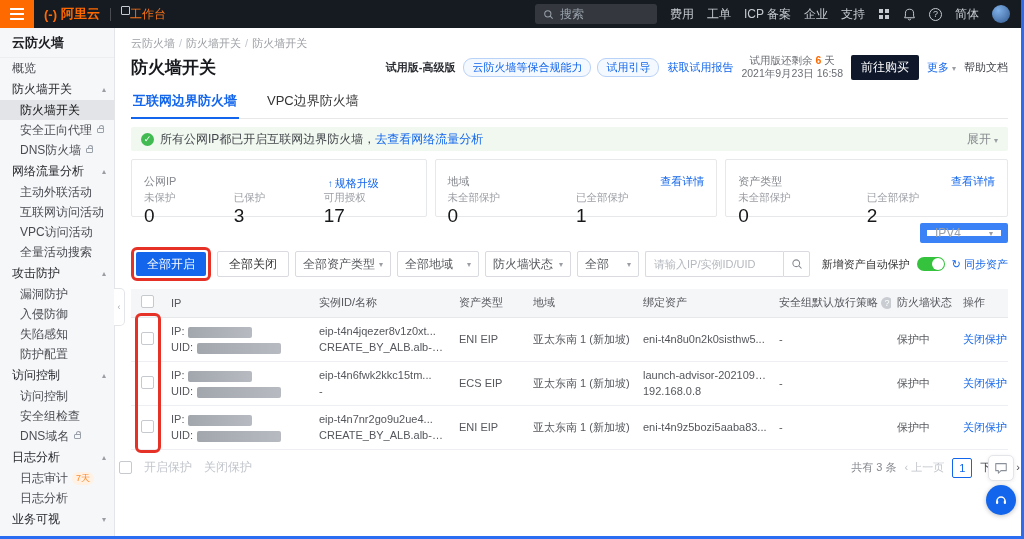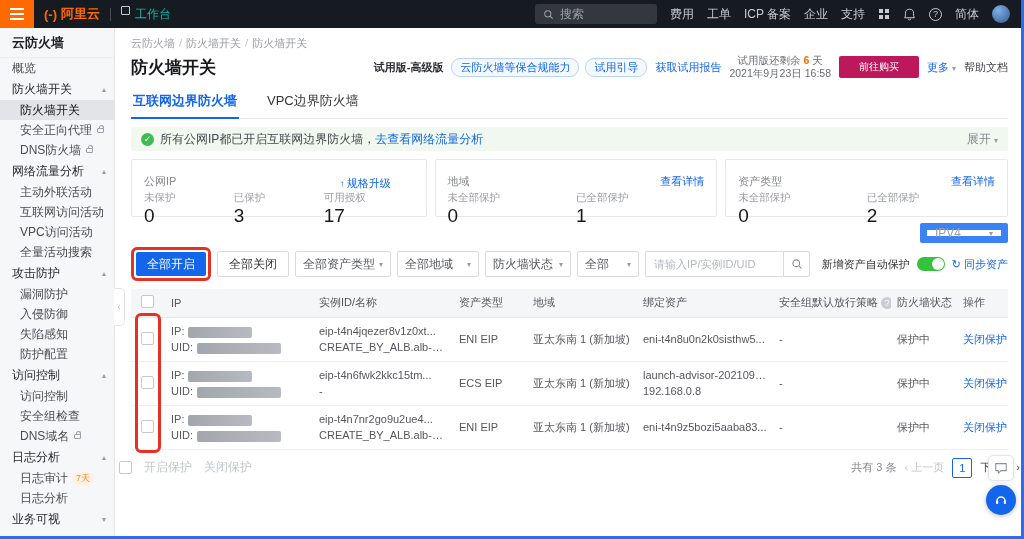--- a/index.html
+++ b/index.html
@@ -5,21 +5,21 @@
   *{box-sizing:border-box;margin:0;padding:0}
   html,body{width:1024px;height:539px}
   body{position:relative;overflow:hidden;background:#fff;font-family:"Liberation Sans","DejaVu Sans",sans-serif;font-size:12px;color:#333}
 
   
   .topbar{position:absolute;top:0;left:0;right:0;height:28px;background:#161b22;display:flex;align-items:center;z-index:20}
   .hamburger{width:34px;height:28px;background:#ff6a00;display:flex;flex-direction:column;justify-content:center;align-items:center;gap:3px;cursor:pointer}
   .hamburger i{display:block;width:14px;height:2px;background:#fff}
   .logo{display:flex;align-items:center;gap:4px;margin-left:10px;color:#ff6a00;font-weight:bold;font-size:13px}
   .divider-v{width:1px;height:13px;background:rgba(255,255,255,.22);margin:0 10px}
-  .workbench{color:#14b8a6;display:flex;align-items:flex-start;gap:5px;cursor:pointer}
+  .workbench{color:#f97316;display:flex;align-items:flex-start;cursor:pointer}
   .wb-icon{width:9px;height:9px;border:1px solid #c6cbd1;border-radius:1px}
   .topbar-right{margin-left:auto;display:flex;align-items:center;gap:13px;padding-right:14px;color:#c6cbd1;font-size:12px}
   .tb-search{display:flex;align-items:center;gap:6px;width:122px;height:20px;background:rgba(255,255,255,.13);border-radius:3px;padding:0 8px;color:#99a1ab;cursor:text}
   .tb-links{display:flex;align-items:center;gap:13px}
   .tb-link{cursor:pointer;white-space:nowrap}
   .help-circle{width:13px;height:13px;border:1px solid #c6cbd1;border-radius:50%;font-size:9px;display:flex;align-items:center;justify-content:center}
   .avatar{width:18px;height:18px;border-radius:50%;background:radial-gradient(circle at 35% 30%,#7fb0e8,#31598f);display:inline-block}
 
   
   .sidebar{position:absolute;top:28px;left:0;bottom:0;width:115px;background:#f6f7f9;border-right:1px solid #e3e5e8;overflow:hidden;z-index:5}
@@ -42,21 +42,21 @@
   .bc-item.cur{color:#9b9ea3;cursor:default}
   .header-row{display:flex;align-items:center;margin:2px 16px 0;height:28px}
   .page-title{font-size:17px;font-weight:bold;color:#16181c;white-space:nowrap}
   .hdr-right{margin-left:auto;display:flex;align-items:center;gap:8px;font-size:11px;white-space:nowrap}
   .ver-badge{color:#2b2d33;font-weight:bold}
   .hdr-tags{display:flex;gap:6px}
   .tag-chip{color:#1366ec;border:1px solid #b9d2f7;background:#f4f9ff;border-radius:9px;padding:1px 8px;cursor:pointer}
   .report-link{color:#1366ec;cursor:pointer}
   .trial-text{color:#6a6d73;text-align:center;line-height:1.25;font-size:10.5px}
   .trial-days{color:#ff6a00;font-weight:bold}
-  .buy-btn{background:#be185d;color:#fff;padding:4px 20px;border-radius:2px;font-size:10px;cursor:pointer}
+  .buy-btn{background:#0f172a;color:#fff;padding:4px 10px;border-radius:2px;font-size:12px;cursor:pointer}
   .more-link{color:#1366ec;cursor:pointer}
   .help-link{color:#44464c;cursor:pointer}
   .chev{color:#9a9da3;font-size:8px;margin-left:3px}
 
   .tabs{display:flex;gap:26px;margin:6px 16px 0;border-bottom:1px solid #e7e8ea}
   .tab{padding:5px 2px 7px;font-size:13px;color:#333;cursor:pointer}
   .tab.active{color:#1366ec;border-bottom:2px solid #1366ec;margin-bottom:-1px;font-weight:bold}
 
   .banner{margin:8px 16px 0;height:24px;background:#f0f8ef;display:flex;align-items:center;padding:0 10px;color:#44464c;border-radius:2px}
   .check-icon{width:13px;height:13px;border-radius:50%;background:#41ba51;color:#fff;font-size:9px;display:flex;align-items:center;justify-content:center;margin-right:6px}
@@ -64,21 +64,21 @@
   .banner-expand{margin-left:auto;color:#85888e;cursor:pointer}
 
   .stats{display:flex;gap:8px;margin:8px 16px 0;height:58px}
   .stat-card{flex:1;border:1px solid #e7e8ea;border-radius:2px;padding:14px 12px;position:relative;background:#fff}
   .stat-card:first-child{flex:1.05}
   .stat-title-row{display:flex;justify-content:space-between}
   .stat-title{font-size:11px;color:#85888e}
   .stat-link{color:#1366ec;font-size:11px;cursor:pointer}
   .stat-cols{display:flex;margin-top:2px}
   .stat-col{flex:1;position:relative}
-  .stat-upgrade{position:absolute;top:-15px;left:16px;color:#1366ec;font-size:11px;white-space:nowrap;cursor:pointer}
+  .stat-upgrade{position:absolute;top:-15px;left:4px;color:#1366ec;font-size:11px;white-space:nowrap;cursor:pointer}
   .up-icon{font-size:10px;margin-right:2px}
   .stat-label{font-size:10.5px;color:#9a9da3}
   .stat-value{font-size:19px;color:#17181a;line-height:1.15}
 
   .ipv4-row{display:flex;justify-content:flex-end;margin:6px 16px 0}
   .ipv4-select{width:88px;height:20px;border:7px solid #3b82f6;border-radius:2px;display:flex;align-items:center;justify-content:space-between;padding:0 8px;color:#9aa0a8;background:#fff;cursor:pointer}
 
   .toolbar{display:flex;align-items:center;margin:4px 16px 0;gap:6px}
   .ann-wrap{border:3px solid #e63226;border-radius:6px;padding:2px;display:inline-flex}
   .btn-primary{background:#1366ec;color:#fff;border:none;height:24px;padding:0 11px;border-radius:2px;font-size:12px;font-family:inherit;cursor:pointer}

